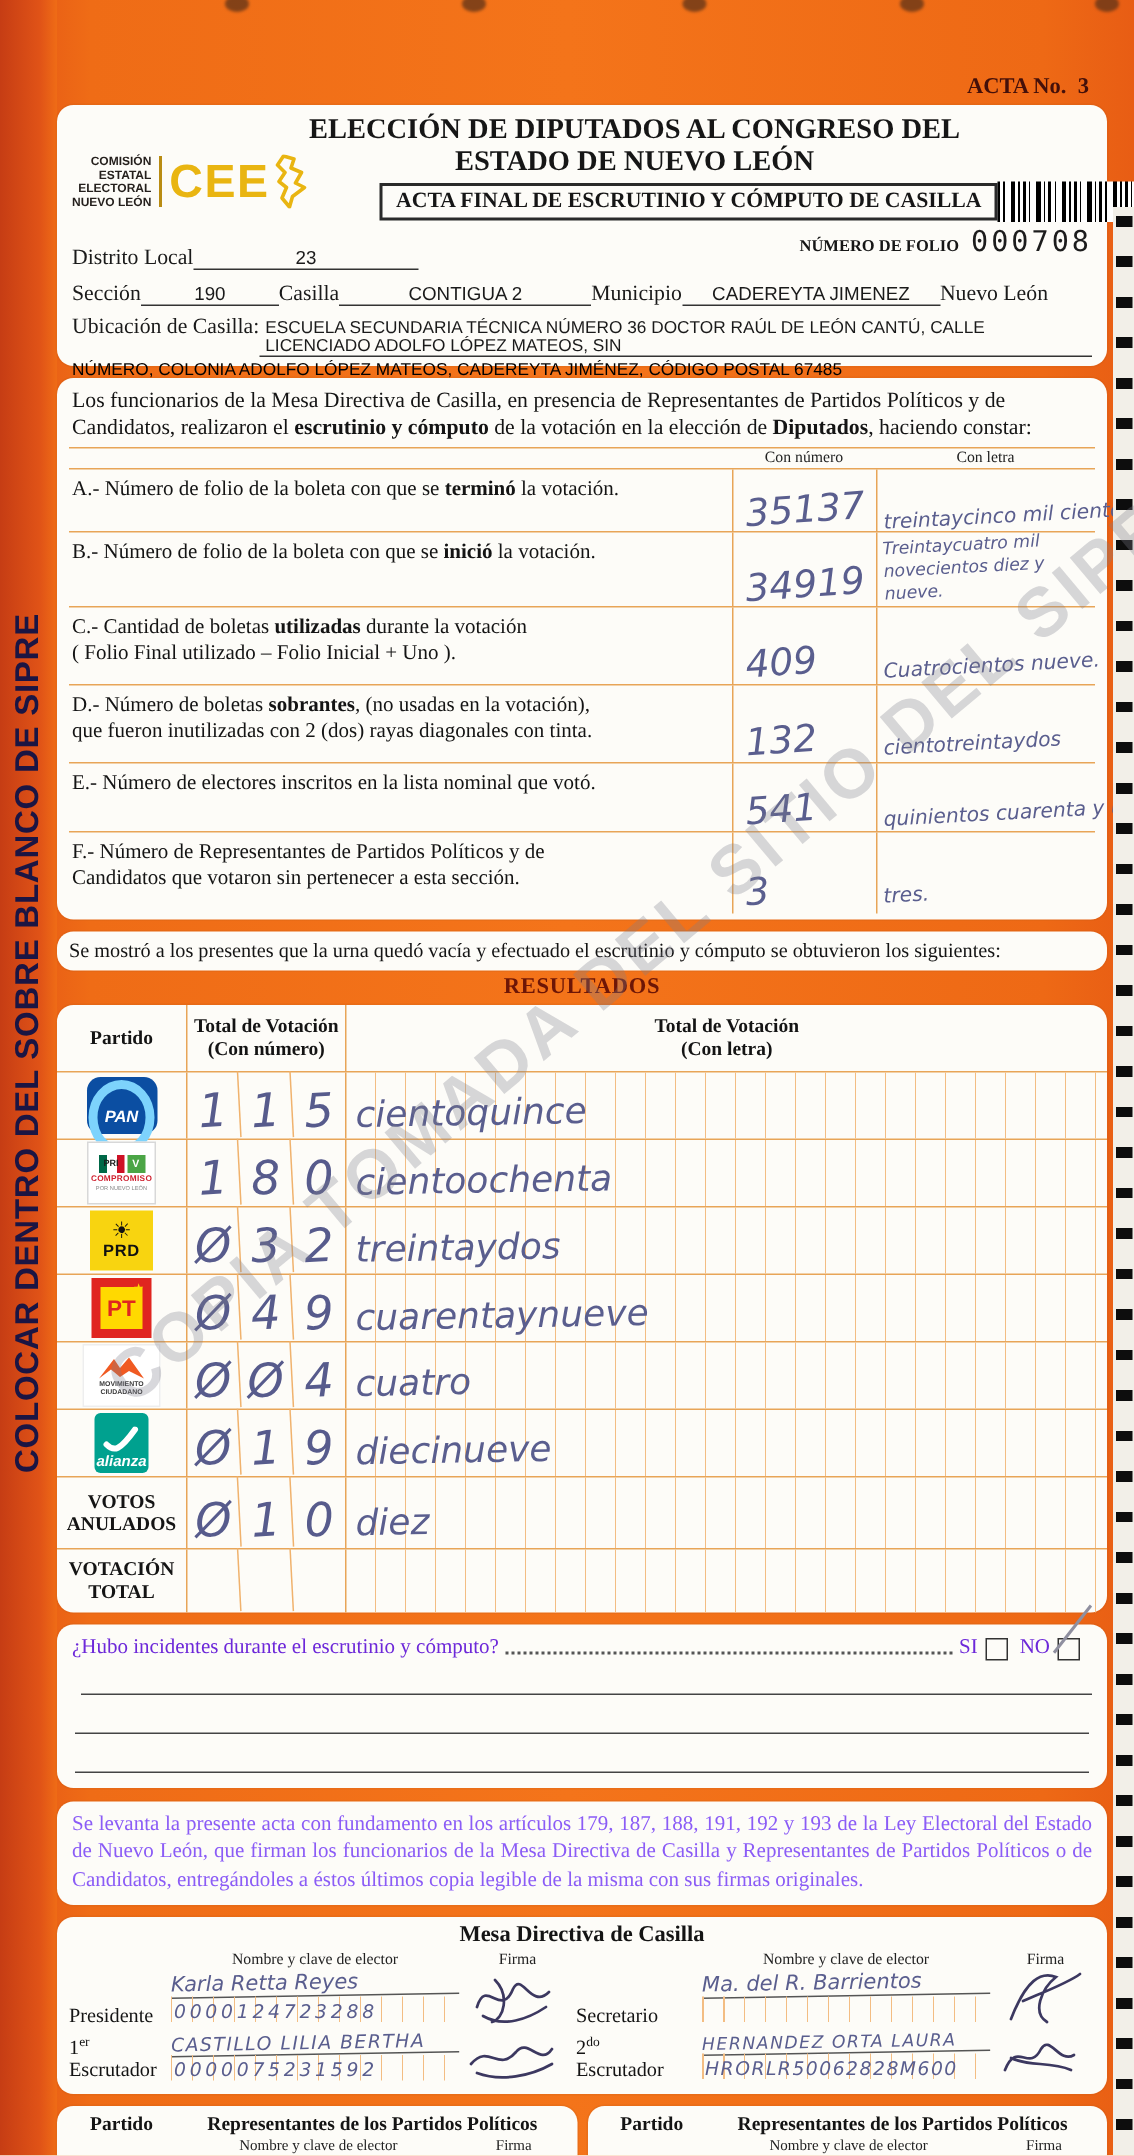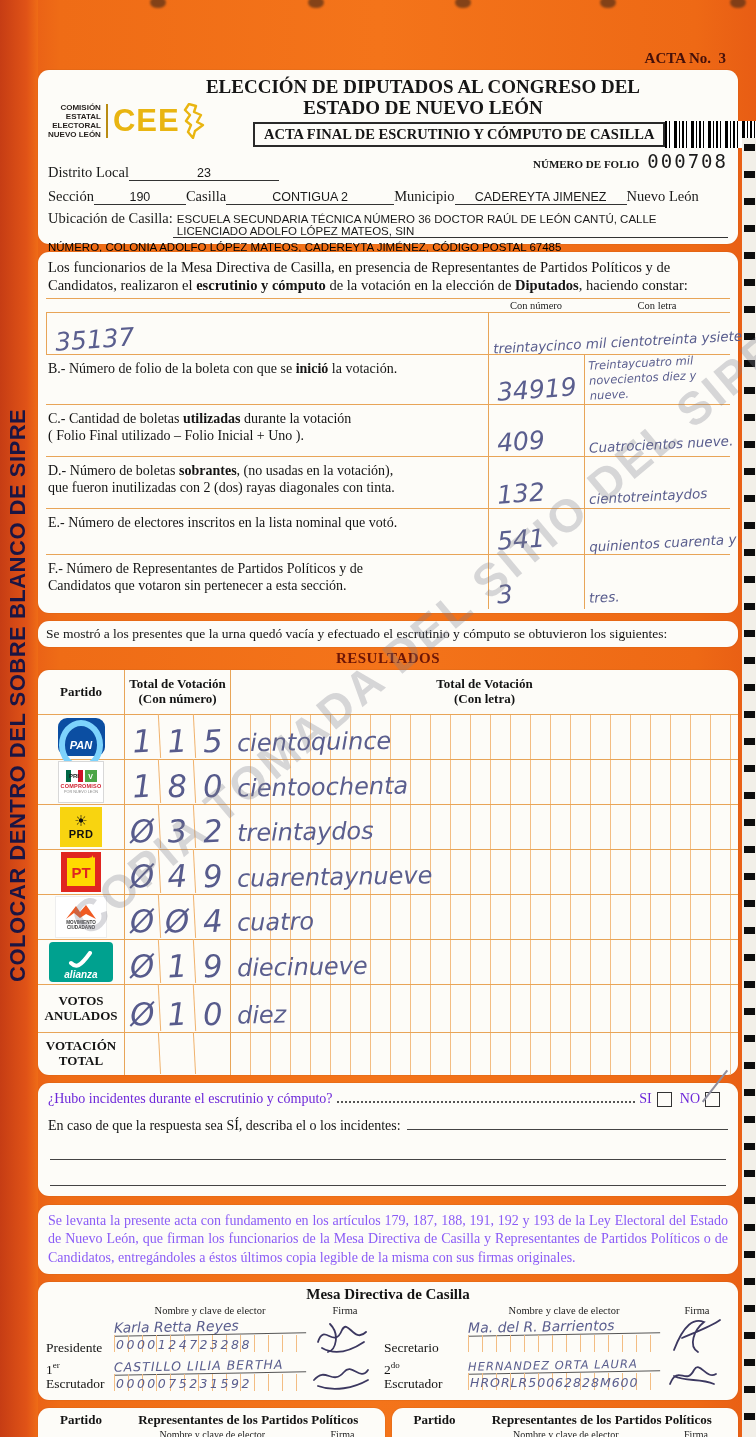--- a/index.html
+++ b/index.html
@@ -92,21 +92,21 @@
   .lg-pri .sub{color:#8a8a8a;font-size:3.8px;}
   .lg-prd{width:42px;height:40px;background:#f8d410;}
   .lg-prd .sun{font-size:15px;line-height:.9;color:#111;}
   .lg-prd b{font-size:11px;color:#111;letter-spacing:.5px;}
   .lg-pt{width:40px;height:40px;background:#e02520;position:relative;}
   .lg-pt .inner{width:28px;height:28px;background:#ffd900;display:flex;align-items:center;justify-content:center;
     font-weight:bold;font-size:15px;color:#e02520;}
   .lg-pt .star{position:absolute;top:2px;right:5px;color:#ffd900;font-size:8px;}
   .lg-mc{width:52px;height:42px;background:#fff;border:1px solid #eee;}
   .lg-mc .mc-name{font-size:4.6px;font-weight:bold;color:#3a3a3a;line-height:1.2;text-align:center;}
-  .lg-alianza{width:64px;height:40px;background:#00a18f;border-radius:4px;justify-content:flex-end;padding-bottom:2px;}
+  .lg-alianza{width:36px;height:40px;background:#00a18f;border-radius:4px;justify-content:flex-end;padding-bottom:2px;}
   .lg-alianza b{color:#fff;font-size:10px;font-style:italic;}
   
   .icard{margin-top:8px;padding:8px 10px 10px 10px;}
   .iq{display:flex;align-items:center;font-size:14px;color:#6d28d9;}
   .leader{flex:1;border-bottom:2px dotted #555;margin:0 4px 4px 4px;height:12px;}
   .chk{width:15px;height:15px;border:1.6px solid #333;margin:0 8px 0 5px;position:relative;flex:none;}
   .chk.checked::after{content:"";position:absolute;width:1.8px;height:40px;background:#8f8f9f;
     left:8px;top:-27px;transform:rotate(38deg);}
   .idesc{display:flex;align-items:baseline;font-size:14px;color:#141414;margin-top:10px;}
   .idesc .dline{flex:1;border-bottom:1px solid #444;height:13px;margin-left:6px;}
@@ -212,20 +212,21 @@
 
     <div class="card ccard">
       <div class="intro"><span>Los funcionarios de la Mesa Directiva de Casilla, en presencia de Representantes de Partidos Políticos  y de Candidatos, realizaron el </span><b>escrutinio y cómputo</b><span> de la votación en la elección de </span><b>Diputados</b><span>, haciendo constar:</span></div>
       <div class="ctable">
         <div class="chead">
           <div></div>
           <div>Con número</div>
           <div>Con letra</div>
         </div>
         <div class="crow" style="height:42px">
+          <div class="clabel"><span>A.- Número de folio de la boleta con que se </span><b>terminó</b><span> la votación.</span></div>
           <div class="cnum">
               <span class="hand">35137</span>
             </div>
           <div class="cletra">
               <span class="hand">treintaycinco mil cientotreinta ysiete</span>
             </div>
         </div>
         <div class="crow" style="height:50px">
           <div class="clabel"><span>B.- Número de folio de la boleta con que se </span><b>inició</b><span> la votación.</span></div>
           <div class="cnum">
@@ -436,21 +437,20 @@
     <div class="card icard">
       <div class="iq">
         <span>¿Hubo incidentes durante el escrutinio y cómputo?</span>
         <span class="leader"></span>
         <span>SI</span>
         <span class="chk"></span>
         <span>NO</span>
         <span class="chk checked"></span>
       </div>
       <div class="idesc">
-        <span>En caso de que la respuesta sea SÍ, describa el o los incidentes:</span>
         <span class="dline"></span>
       </div>
       <div class="irule"></div>
       <div class="irule"></div>
     </div>
 
     <div class="card legal">Se levanta la presente acta con fundamento en los artículos 179, 187, 188, 191, 192 y 193 de la Ley Electoral del Estado de Nuevo León, que firman los funcionarios de la Mesa Directiva de Casilla y Representantes de  Partidos Políticos o de Candidatos, entregándoles a éstos últimos copia legible de la misma con sus firmas originales.</div>
 
     <div class="card mcard">
       <div class="mtitle">Mesa Directiva de Casilla</div>

